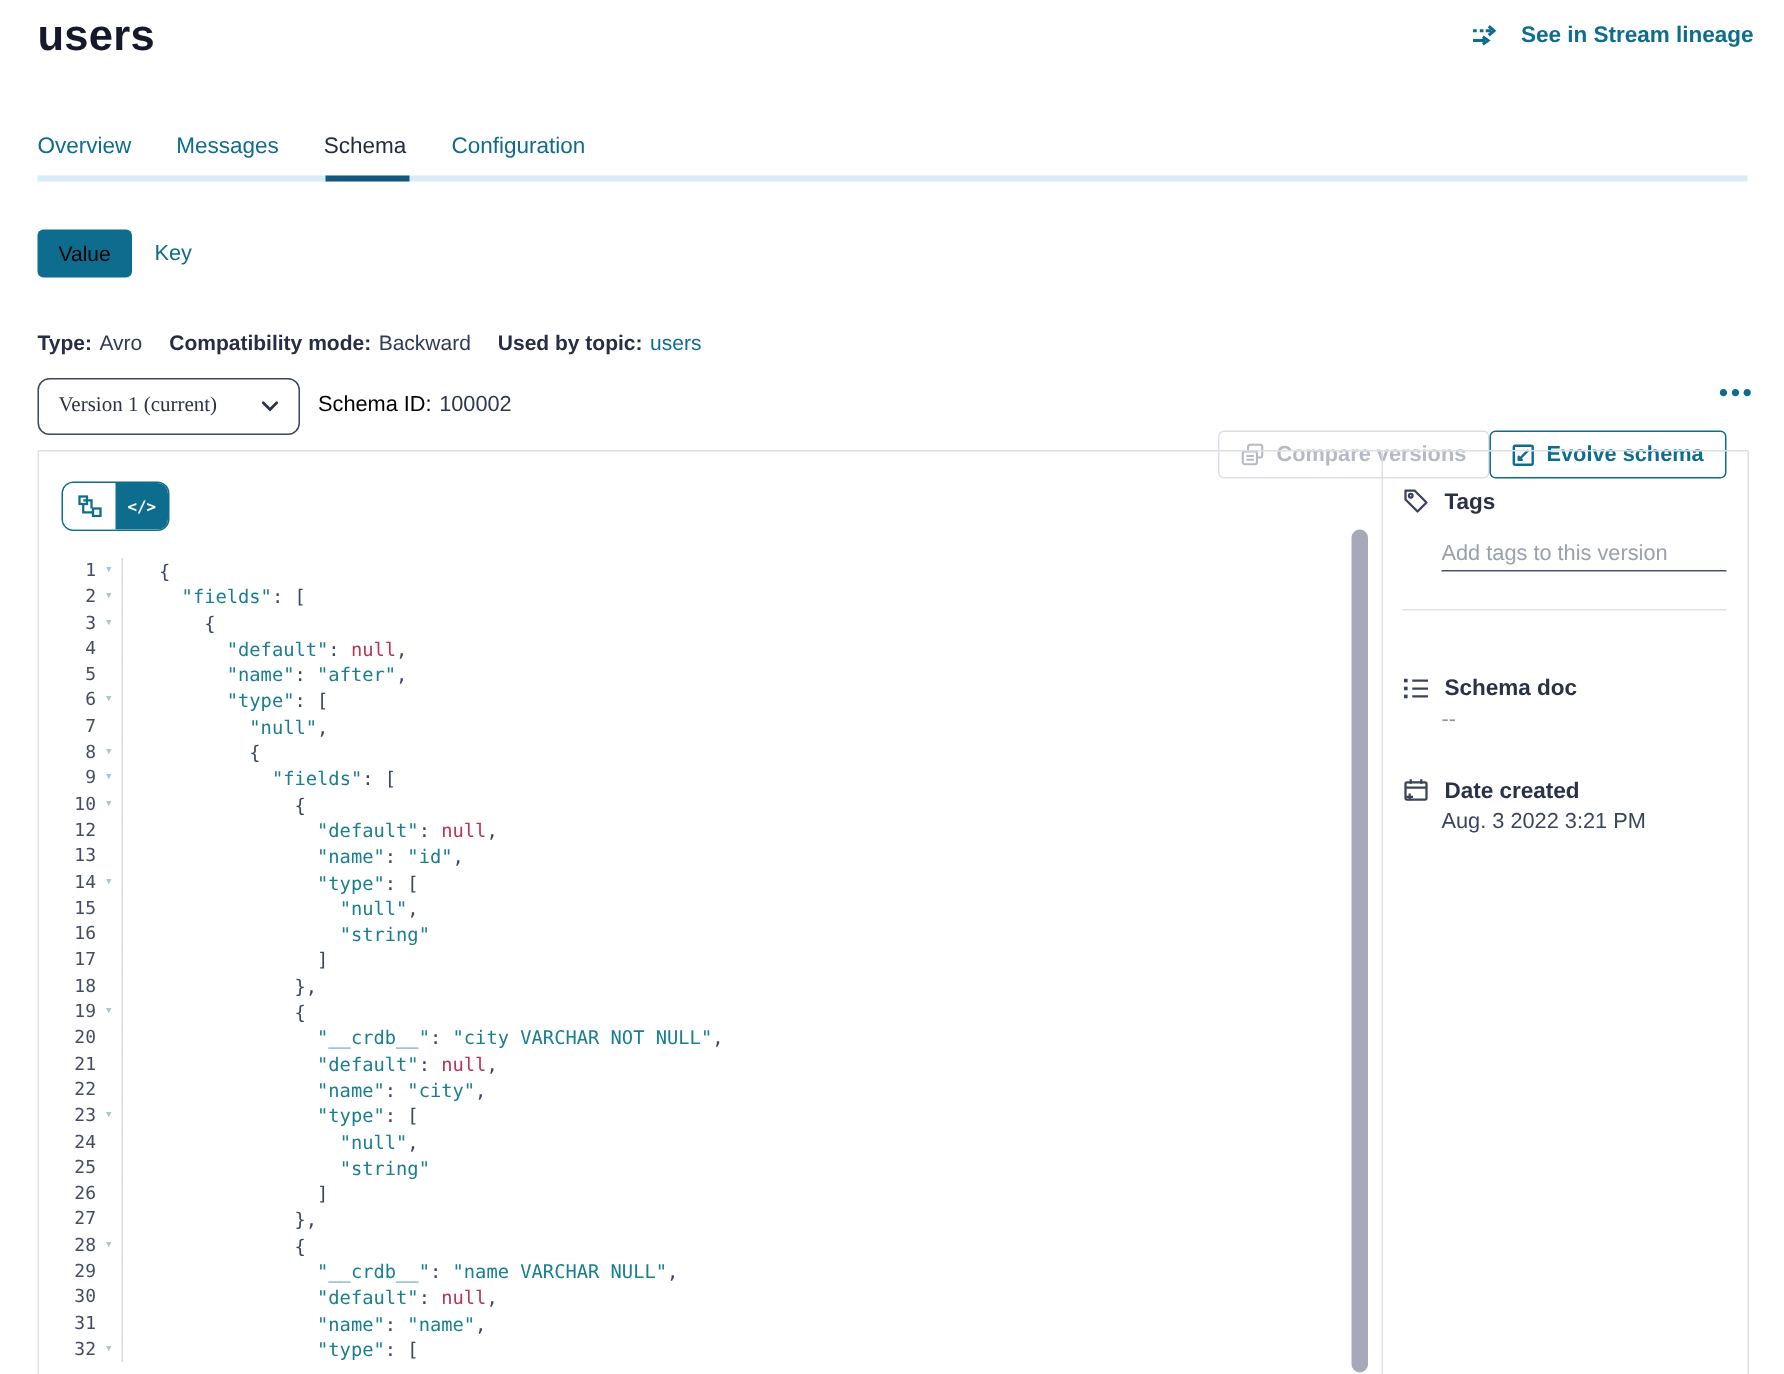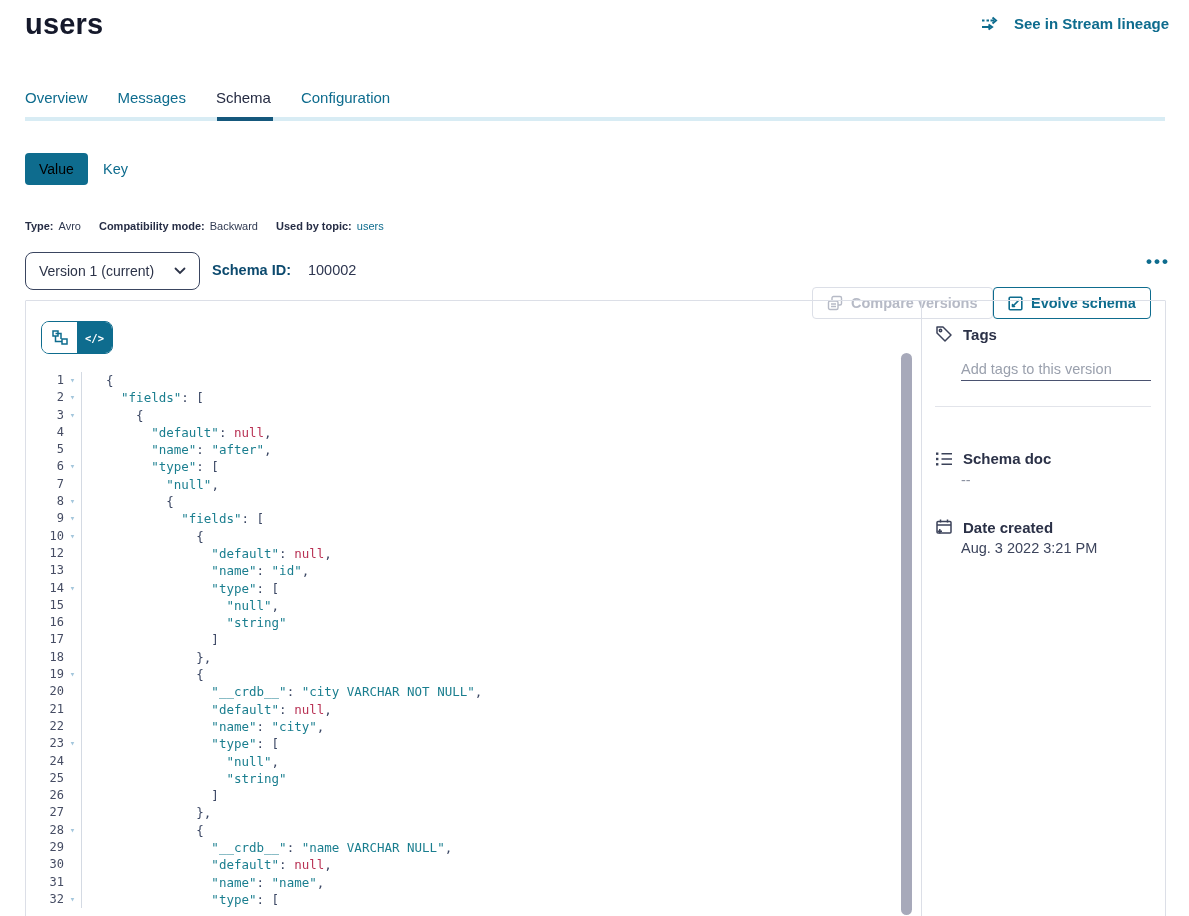--- a/index.html
+++ b/index.html
@@ -21,30 +21,30 @@
   .tabbar{left:25px;top:89px;display:flex;gap:30px;font-size:15px;font-weight:500;}
   .tab{color:var(--accent);cursor:pointer;padding-bottom:10px;}
   .tab.active{color:#252b42;}
   .tab-track{left:25px;top:117px;width:1140px;height:4px;background:var(--tab-track);}
   .tab-ind{left:217px;top:117px;width:56px;height:4px;background:var(--tab-indicator);}
   
   .value-btn{left:25px;top:153px;height:32px;padding:0 14px;background:var(--accent);color:#000000;
     border:none;border-radius:4px;font-size:14px;font-family:inherit;cursor:pointer;}
   .key-link{left:103px;top:161px;color:var(--accent);font-size:14.5px;font-weight:500;cursor:pointer;}
   
-  .meta-row{left:25px;top:220px;display:flex;gap:18px;font-size:11px;color:#303a52;}
+  .meta-row{left:25px;top:220px;display:flex;gap:18px;font-size:14px;color:#303a52;}
   .meta-item{display:flex;gap:5px;}
   .meta-item b{font-weight:700;color:#262d45;}
   .meta-link{color:var(--accent);cursor:pointer;}
   
   .version-select{left:25px;top:252px;width:175px;height:38px;border:1px solid #3a4560;border-radius:8px;
     display:flex;align-items:center;justify-content:space-between;padding:0 13px;font-size:14px;
-    color:#2c3348;cursor:pointer;background:#fff;}
+    color:#2c3348;cursor:pointer;background:#fff;font-family:Liberation Serif, serif;}
   .schema-id{left:212px;top:262px;font-size:14.5px;}
-  .schema-id b{font-weight:700;color:#0c4a6e;margin-right:17px;}
+  .schema-id b{font-weight:400;color:#000000;margin-right:5px;}
   .btn{height:32px;border-radius:4px;font-size:14.5px;font-weight:600;display:flex;align-items:center;
     gap:8px;padding:0 14px;background:#fff;font-family:inherit;cursor:pointer;margin-top:32px;}
   .compare-btn{left:812px;top:255px;border:1px solid var(--border);color:var(--disabled-text);cursor:default;}
   .evolve-btn{left:993px;top:255px;border:1px solid var(--accent);color:var(--accent);}
   .more-btn{left:1146px;top:252px;color:var(--accent);font-size:17px;font-weight:700;letter-spacing:2px;
     background:none;border:none;cursor:pointer;font-family:inherit;}
   
   .main-panel{left:25px;top:300px;width:1141px;height:620px;border:1px solid var(--border);border-radius:1px;}
   .panel-divider{position:absolute;left:895px;top:0;bottom:0;width:1px;background:var(--border);}
   

